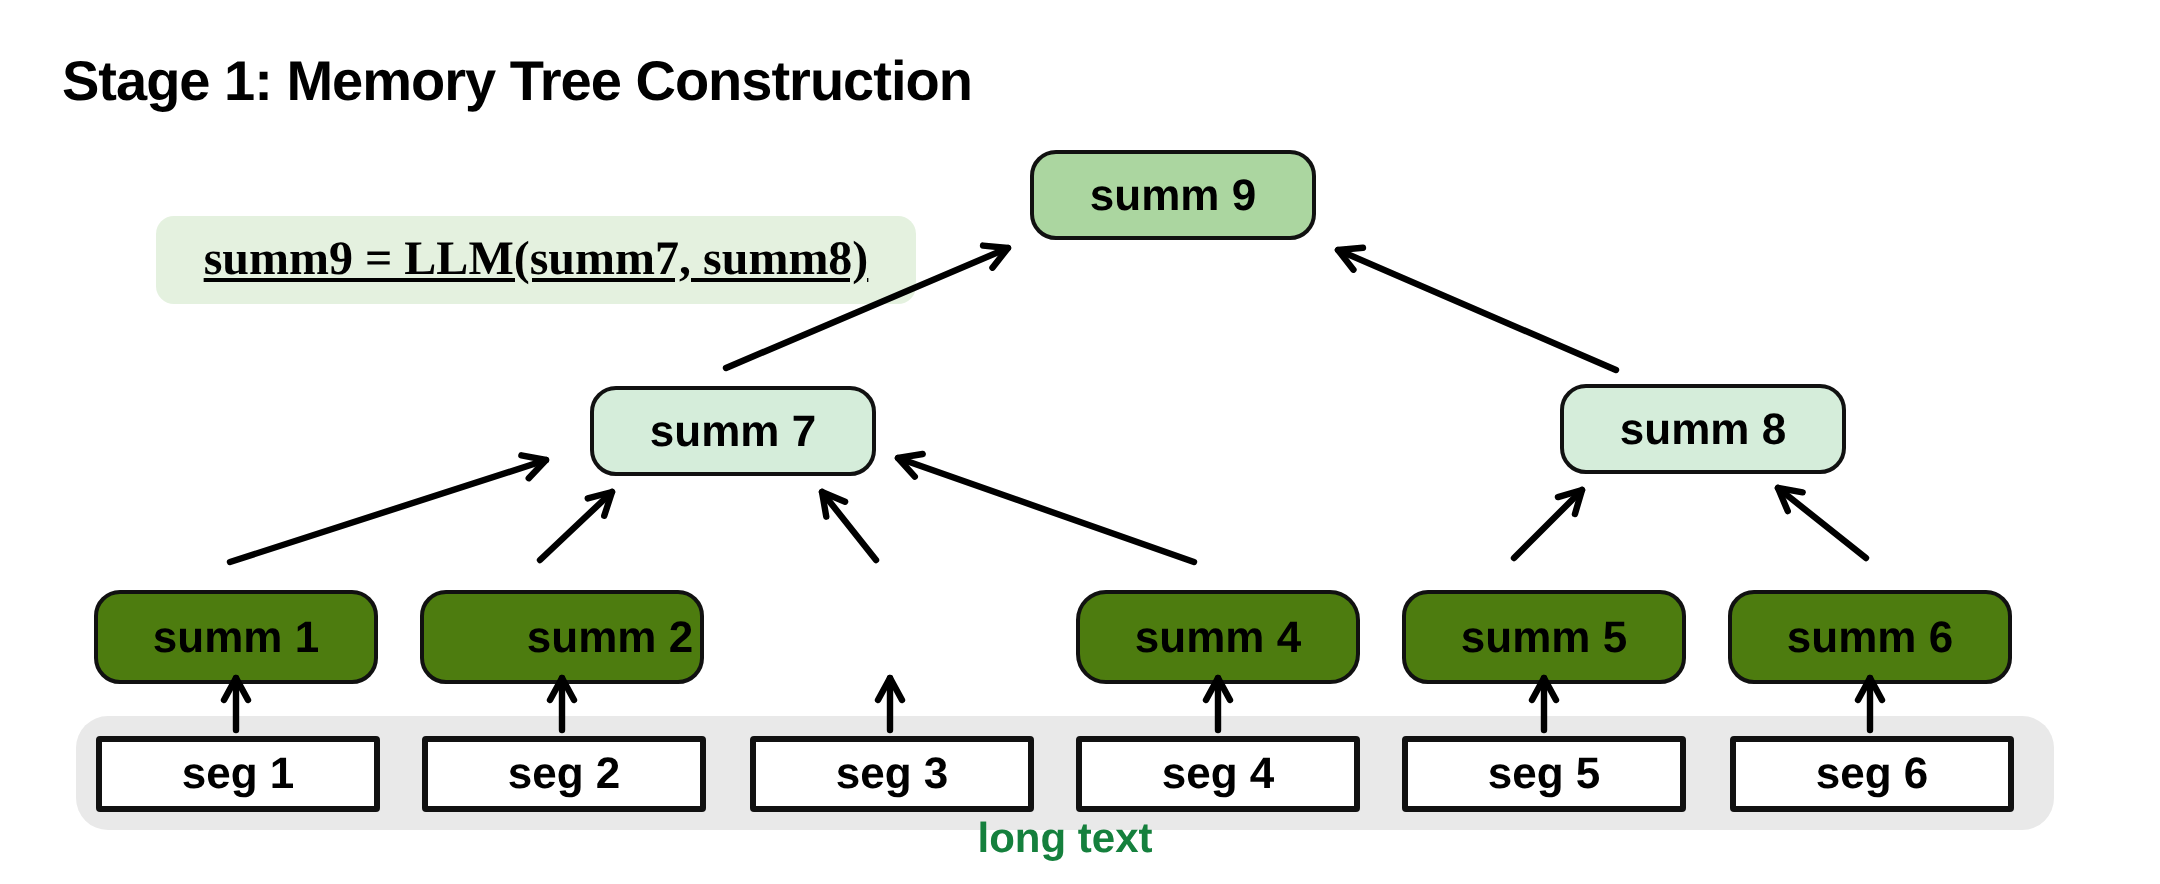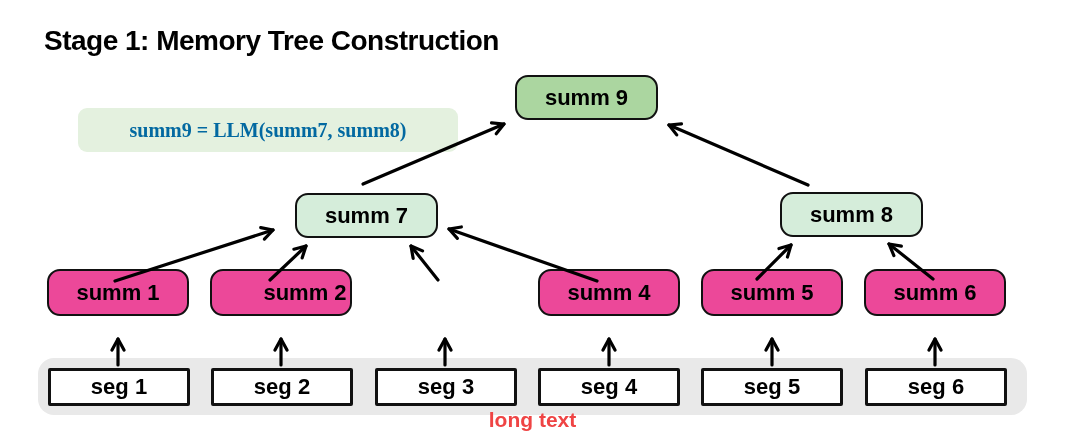--- a/index.html
+++ b/index.html
@@ -1,51 +1,51 @@
 <!DOCTYPE html>
 <html><head>
 <meta charset="utf-8">
 <style>
   html,body { margin:0; padding:0; background:#ffffff; }
   .canvas {
     position:relative; width:1080px; height:442px; background:#ffffff;
     font-family:"Liberation Sans", sans-serif; overflow:hidden;
   }
   .title {
-    position:absolute; left:44px; top:25px;
+    position:absolute; left:31px; top:25px;
     font-size:28px; font-weight:bold; color:#000; letter-spacing:-0.5px;
   }
   .formula {
     position:absolute; left:78px; top:108px; width:380px; height:44px;
     background:#e4f1df; border-radius:9px;
     display:flex; align-items:center; justify-content:center;
-    font-family:"Liberation Serif", serif; font-weight:bold; font-size:20px; color:#0369a1;
+    font-family:"Liberation Serif", serif; font-weight:bold; font-size:24px; color:#000000;text-decoration:underline;
   }
   .node {
     position:absolute; box-sizing:border-box;
     display:flex; align-items:center; justify-content:center;
     font-weight:bold; font-size:22px; color:#000;
     border:2.5px solid #111; border-radius:13px;
   }
   .root-node { left:515px; top:75px;  width:143px; height:45px; background:#abd6a0; }
   .mid-node  { width:143px; height:45px; background:#d5edda; }
-  .leaf-node { top:269px; width:142px; height:47px; background:#ec4899; }
+  .leaf-node { top:295px; width:142px; height:47px; background:#4d7c0f; }
   .seg-box {
     position:absolute; top:368px; width:142px; height:38px; box-sizing:border-box;
     background:#ffffff; border:3px solid #111; border-radius:2px;
     display:flex; align-items:center; justify-content:center;
     font-weight:bold; font-size:22px; color:#000000; z-index:2;
   }
   .band {
     position:absolute; left:38px; top:358px; width:989px; height:57px;
     background:#e9e9e9; border-radius:16px; z-index:1;
   }
   .band-label {
     position:absolute; left:38px; top:408px; width:989px; text-align:center;
-    font-weight:bold; font-size:21px; color:#ef4444; z-index:3;
+    font-weight:bold; font-size:21px; color:#15803d; z-index:3;
   }
   .arrows { position:absolute; left:0; top:0; width:1080px; height:442px; z-index:4; pointer-events:none; }
 </style>
 </head>
 <body>
 
 <div class="canvas">
 
   <div class="title">Stage 1: Memory Tree Construction</div>
 
@@ -63,21 +63,21 @@
   <div class="node mid-node" style="left:780px; top:192px;">
     <span>summ 8</span>
   </div>
 
   <div class="node leaf-node" style="left:47px;">
     <span>summ 1</span>
   </div>
   <div class="node leaf-node" style="left:210px;padding-left:48px;">
     <span>summ 2</span>
   </div>
-  <div class="node leaf-node" style="left:538px;">
+  <div class="node leaf-node" style="left:538px;border-radius:15px;">
     <span>summ 4</span>
   </div>
   <div class="node leaf-node" style="left:701px;">
     <span>summ 5</span>
   </div>
   <div class="node leaf-node" style="left:864px;">
     <span>summ 6</span>
   </div>
 
   <div class="band"></div>

